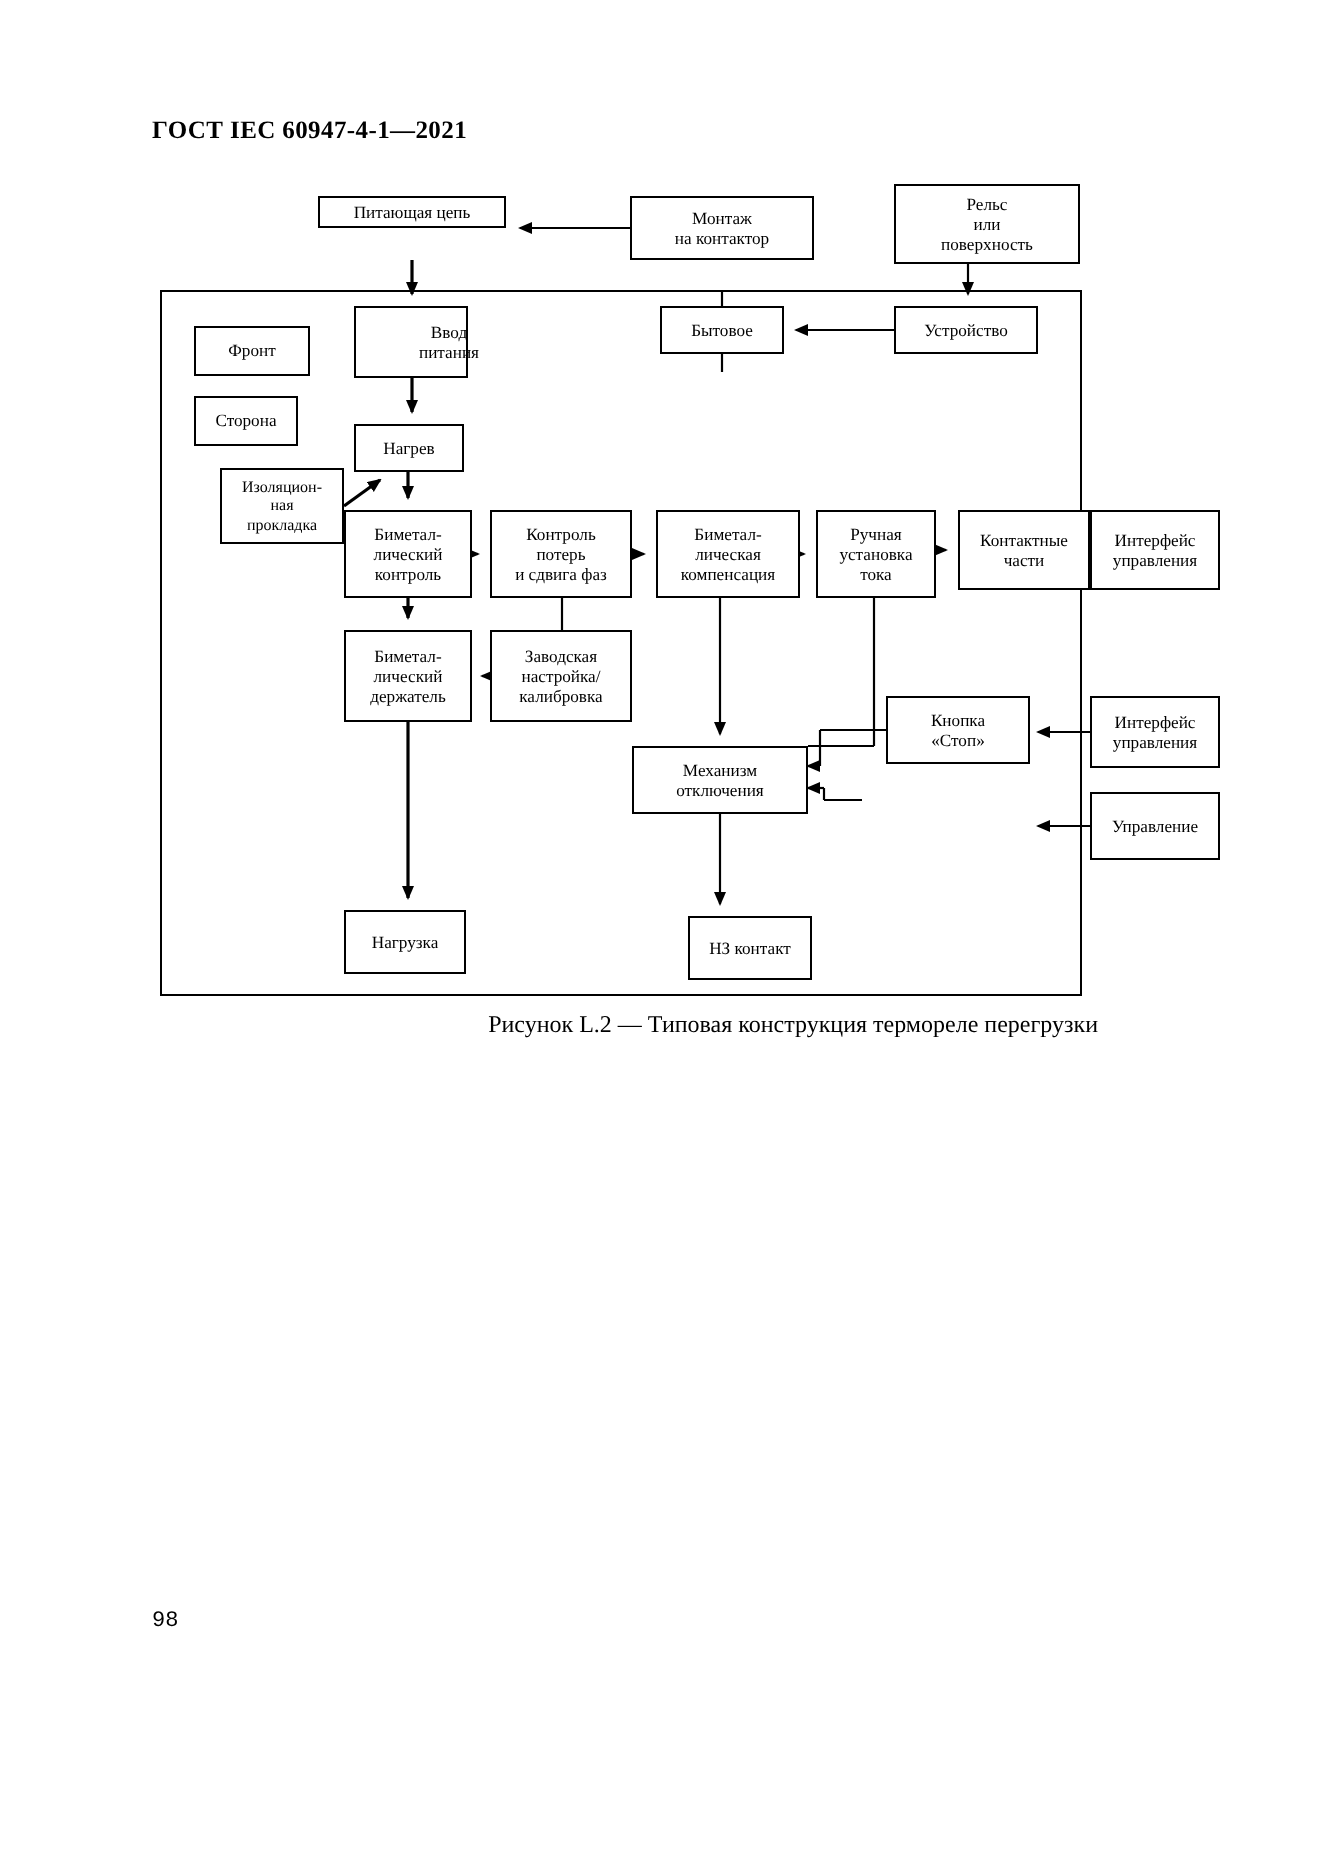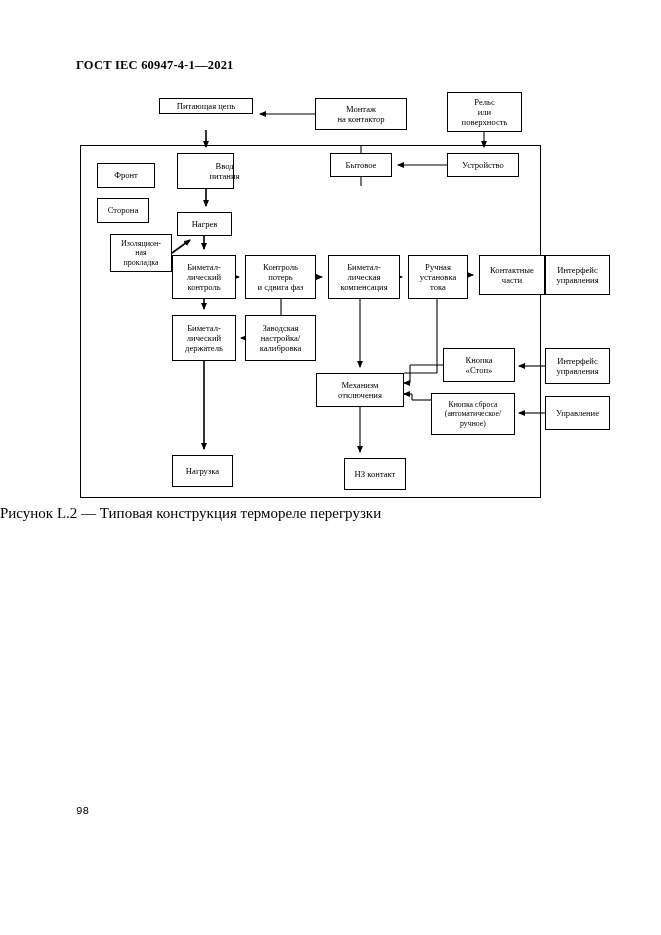--- a/index.html
+++ b/index.html
@@ -36,23 +36,23 @@
     left: 76px;
     top: 805px;
     font-family: Liberation Mono, monospace;
     font-size: 11px;
   }
   .figure-caption {
     position: absolute;
     left: 0;
     top: 505px;
     width: 549px;
-    text-align: left;
-    font-family: "Liberation Serif", serif;
-    font-size: 15px;
+    text-align: right;
+    font-family: "Liberation Serif", serif;
+    font-size: 12px;
   }
 
   
   .diagram {
     position: absolute;
     left: 0;
     top: 0;
     width: 661px;
     height: 935px;
   }
@@ -173,21 +173,21 @@
 
     <div class="enclosure" style="left:80px; top:145px; width:461px; height:353px;"></div>
 
     <div class="node bold" style="left:159px; top:98px; width:94px; height:16px;">
       <span class="lbl">Питающая цепь</span>
     </div>
     <div class="node" style="left:315px; top:98px; width:92px; height:32px;">
       <span class="lbl">Монтаж
 на контактор</span>
     </div>
-    <div class="node" style="left:447px; top:92px; width:75px; height:40px;">
+    <div class="node" style="left:447px; top:92px; width:93px; height:40px;">
       <span class="lbl">Рельс
 или
 поверхность</span>
     </div>
     <div class="node bold" style="left:177px; top:153px; width:57px; height:36px;padding-left:40px;">
       <span class="lbl">Ввод
 питания</span>
     </div>
     <div class="node" style="left:330px; top:153px; width:62px; height:24px;">
       <span class="lbl">Бытовое</span>
@@ -252,25 +252,20 @@
 «Стоп»</span>
     </div>
     <div class="node" style="left:545px; top:348px; width:65px; height:36px;">
       <span class="lbl">Интерфейс
 управления</span>
     </div>
     <div class="node bold" style="left:316px; top:373px; width:88px; height:34px;">
       <span class="lbl">Механизм
 отключения</span>
     </div>
-    <div class="node" style="left:431px; top:393px; width:84px; height:42px; font-size:7.8px;">
-      <span class="lbl">Кнопка сброса
-(автоматическое/
-ручное)</span>
-    </div>
     <div class="node" style="left:545px; top:396px; width:65px; height:34px;">
       <span class="lbl">Управление</span>
     </div>
     <div class="node bold" style="left:172px; top:455px; width:61px; height:32px;">
       <span class="lbl">Нагрузка</span>
     </div>
     <div class="node" style="left:330px; top:458px; width:62px; height:32px;margin-left:14px;">
       <span class="lbl">НЗ контакт</span>
     </div>
 

